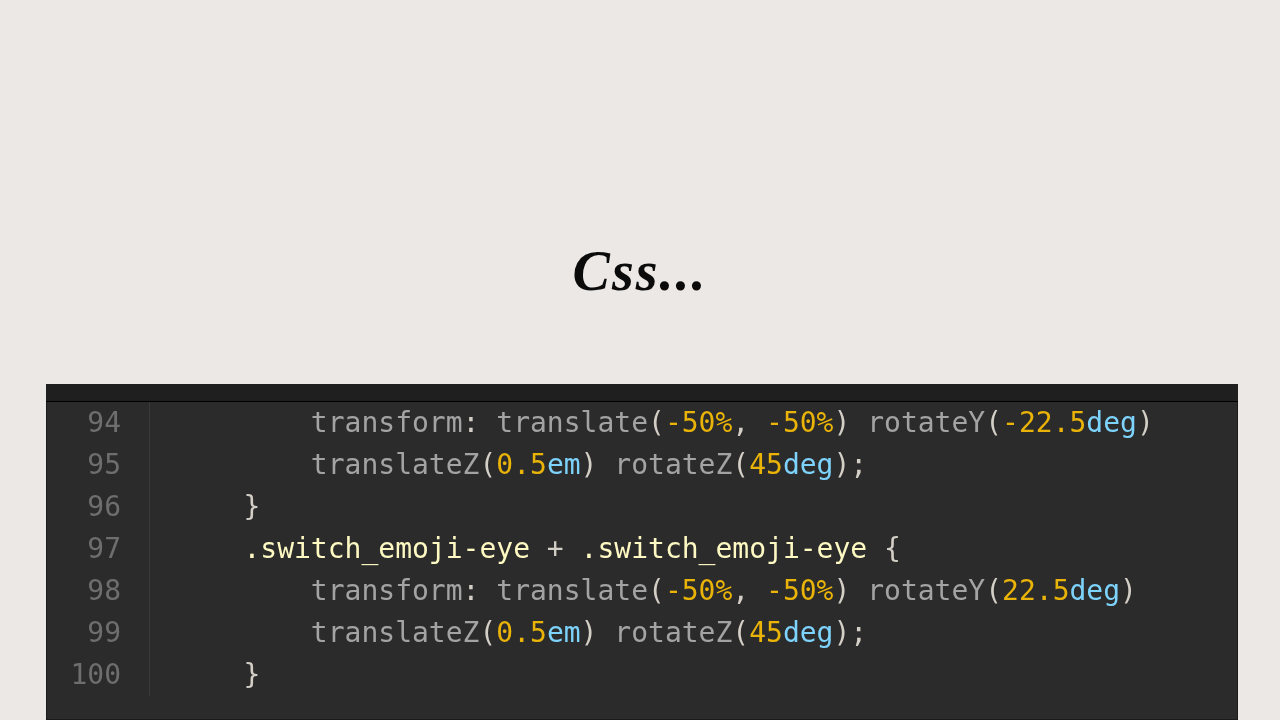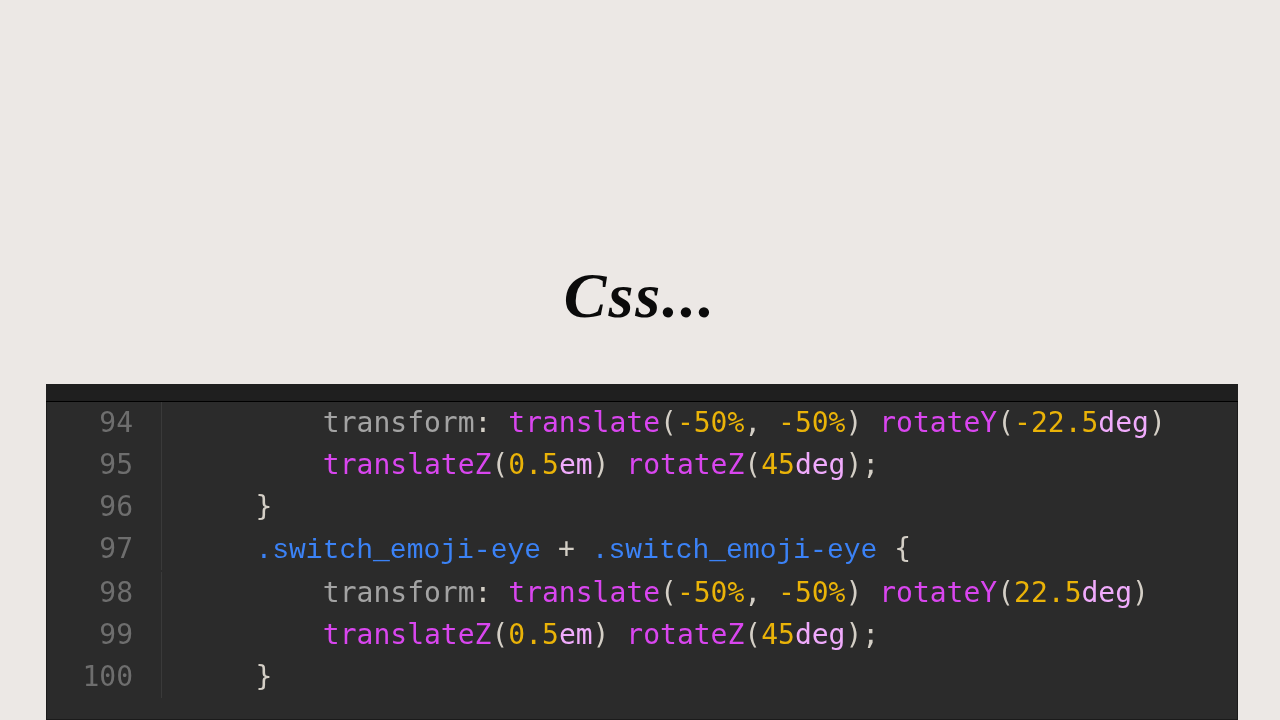--- a/index.html
+++ b/index.html
@@ -11,26 +11,26 @@
 
   .stage {
     position: relative;
     width: 1280px;
     height: 720px;
   }
 
   .title {
     position: absolute;
     left: 0; right: 0;
-    top: 259px;
+    top: 239px;
     text-align: center;
     font-family: Georgia, "Times New Roman", serif;
     font-style: italic;
     font-weight: 600;
-    font-size: 64px;
+    font-size: 56px;
     color: #0b0b0b;
     letter-spacing: 2px;
   }
 
   .editor {
     position: absolute;
     left: 46px;
     right: 42px;
     top: 384px;
     bottom: 0;
@@ -43,21 +43,20 @@
     height: 18px;
     background: #1f1f1f;
     border-bottom: 1px solid #000;
   }
 
   .code {
     font-size: 28px;
     line-height: 42px;
     white-space: pre;
     color: #d4cfc6;
-    padding-left: 12px;
   }
 
   .row {
     display: flex;
     align-items: baseline;
   }
 
   .gutter {
     width: 104px;
     text-align: right;
@@ -67,25 +66,25 @@
     border-right: 1px solid #3a3a3a;
     flex: 0 0 104px;
   }
 
   .line {
     padding-left: 26px;
   }
 
   
   .tok-prop   { color: #a3a3a3; }        
-  .tok-func   { color: #d946ef; }        
+  .tok-func   { color: #a3a3a3; }        
   .tok-num    { color: #eab308; }        
-  .tok-deg    { color: #f0abfc; }        
+  .tok-deg    { color: #7dd3fc; }        
   .tok-punc   { color: #d4cfc6; }        
-  .tok-sel    { color: #3b82f6; font-family: Liberation Mono, monospace; }        
+  .tok-sel    { color: #fef9c3; }        
   .tok-op     { color: #d4cfc6; }        
   .tok-brace  { color: #d4cfc6; }
 </style>
 </head>
 <body>
 
 <div class="stage">
 
   <div class="title">Css...</div>
 

